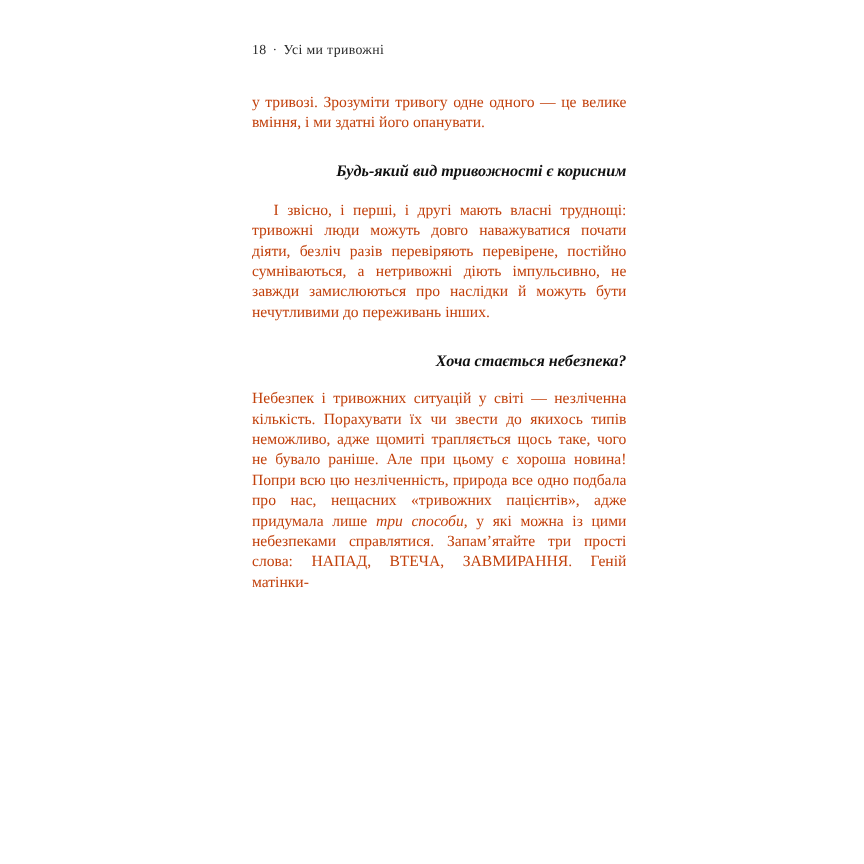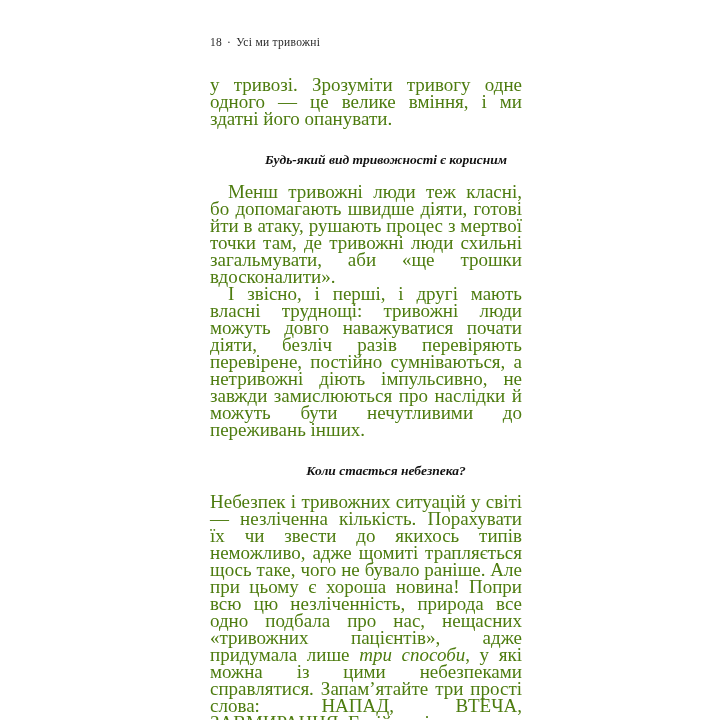--- a/index.html
+++ b/index.html
@@ -28,52 +28,51 @@
     margin: 0 5px;
   }
   .page-body {
     position: absolute;
     left: 210px;
     top: 76px;
     width: 312px;
   }
   .page-body p {
     margin: 0;
-    font-size: 19px;
+    font-size: 13px;
     line-height: 17px;
     text-align: justify;
-    color: #4d7c0f;
+    color: #c2410c;
   }
   .page-body p.indent {
     text-indent: 18px;
   }
   .page-body h2 {
     font-size: 13.5px;
     font-weight: 700;
     font-style: italic;
     line-height: 16.5px;
     margin: 25px 0 14px 40px;
     color: #111111;
-    text-align: center;
+    text-align: right;
   }
   .page-body span.italic {
     font-style: italic;
   }
 </style>
 </head>
 <body>
 
 <div class="page" style="background: rgb(255, 255, 255); color: rgb(28, 28, 28);">
 
   <div class="running-head" style="color: rgb(42, 42, 42);">
     <span>18</span><span class="sep">·</span><span>Усі ми тривожні</span>
   </div>
 
   <div class="page-body">
       <p><span>у тривозі. Зрозуміти тривогу одне одного — це велике вміння, і ми здатні його опанувати.</span></p>
       <h2>Будь-який вид тривожності є корисним</h2>
-      <p class="indent"><span>Менш тривожні люди теж класні, бо допомагають швидше діяти, готові йти в атаку, рушають процес з мертвої точки там, де тривожні люди схильні загальмувати, аби «ще трошки вдосконалити».</span></p>
       <p class="indent"><span>І звісно, і перші, і другі мають власні труднощі: тривожні люди можуть довго наважуватися почати діяти, безліч разів перевіряють перевірене, постійно сумніваються, а нетривожні діють імпульсивно, не завжди замислюються про наслідки й можуть бути нечутливими до переживань інших.</span></p>
-      <h2>Коли стається небезпека?</h2>
+      <h2>Хоча стається небезпека?</h2>
       <p><span>Небезпек і тривожних ситуацій у світі — незліченна кількість. Порахувати їх чи звести до якихось типів неможливо, адже щомиті трапляється щось таке, чого не бувало раніше. Але при цьому є хороша новина! Попри всю цю незліченність, природа все одно подбала про нас, нещасних «тривожних пацієнтів», адже придумала лише </span><span class="italic">три способи</span><span>, у які можна із цими небезпеками справлятися. Запам’ятайте три прості слова: НАПАД, ВТЕЧА, ЗАВМИРАННЯ. Геній матінки-</span></p>
     </div>
 
 </div>
 
 </body></html>

